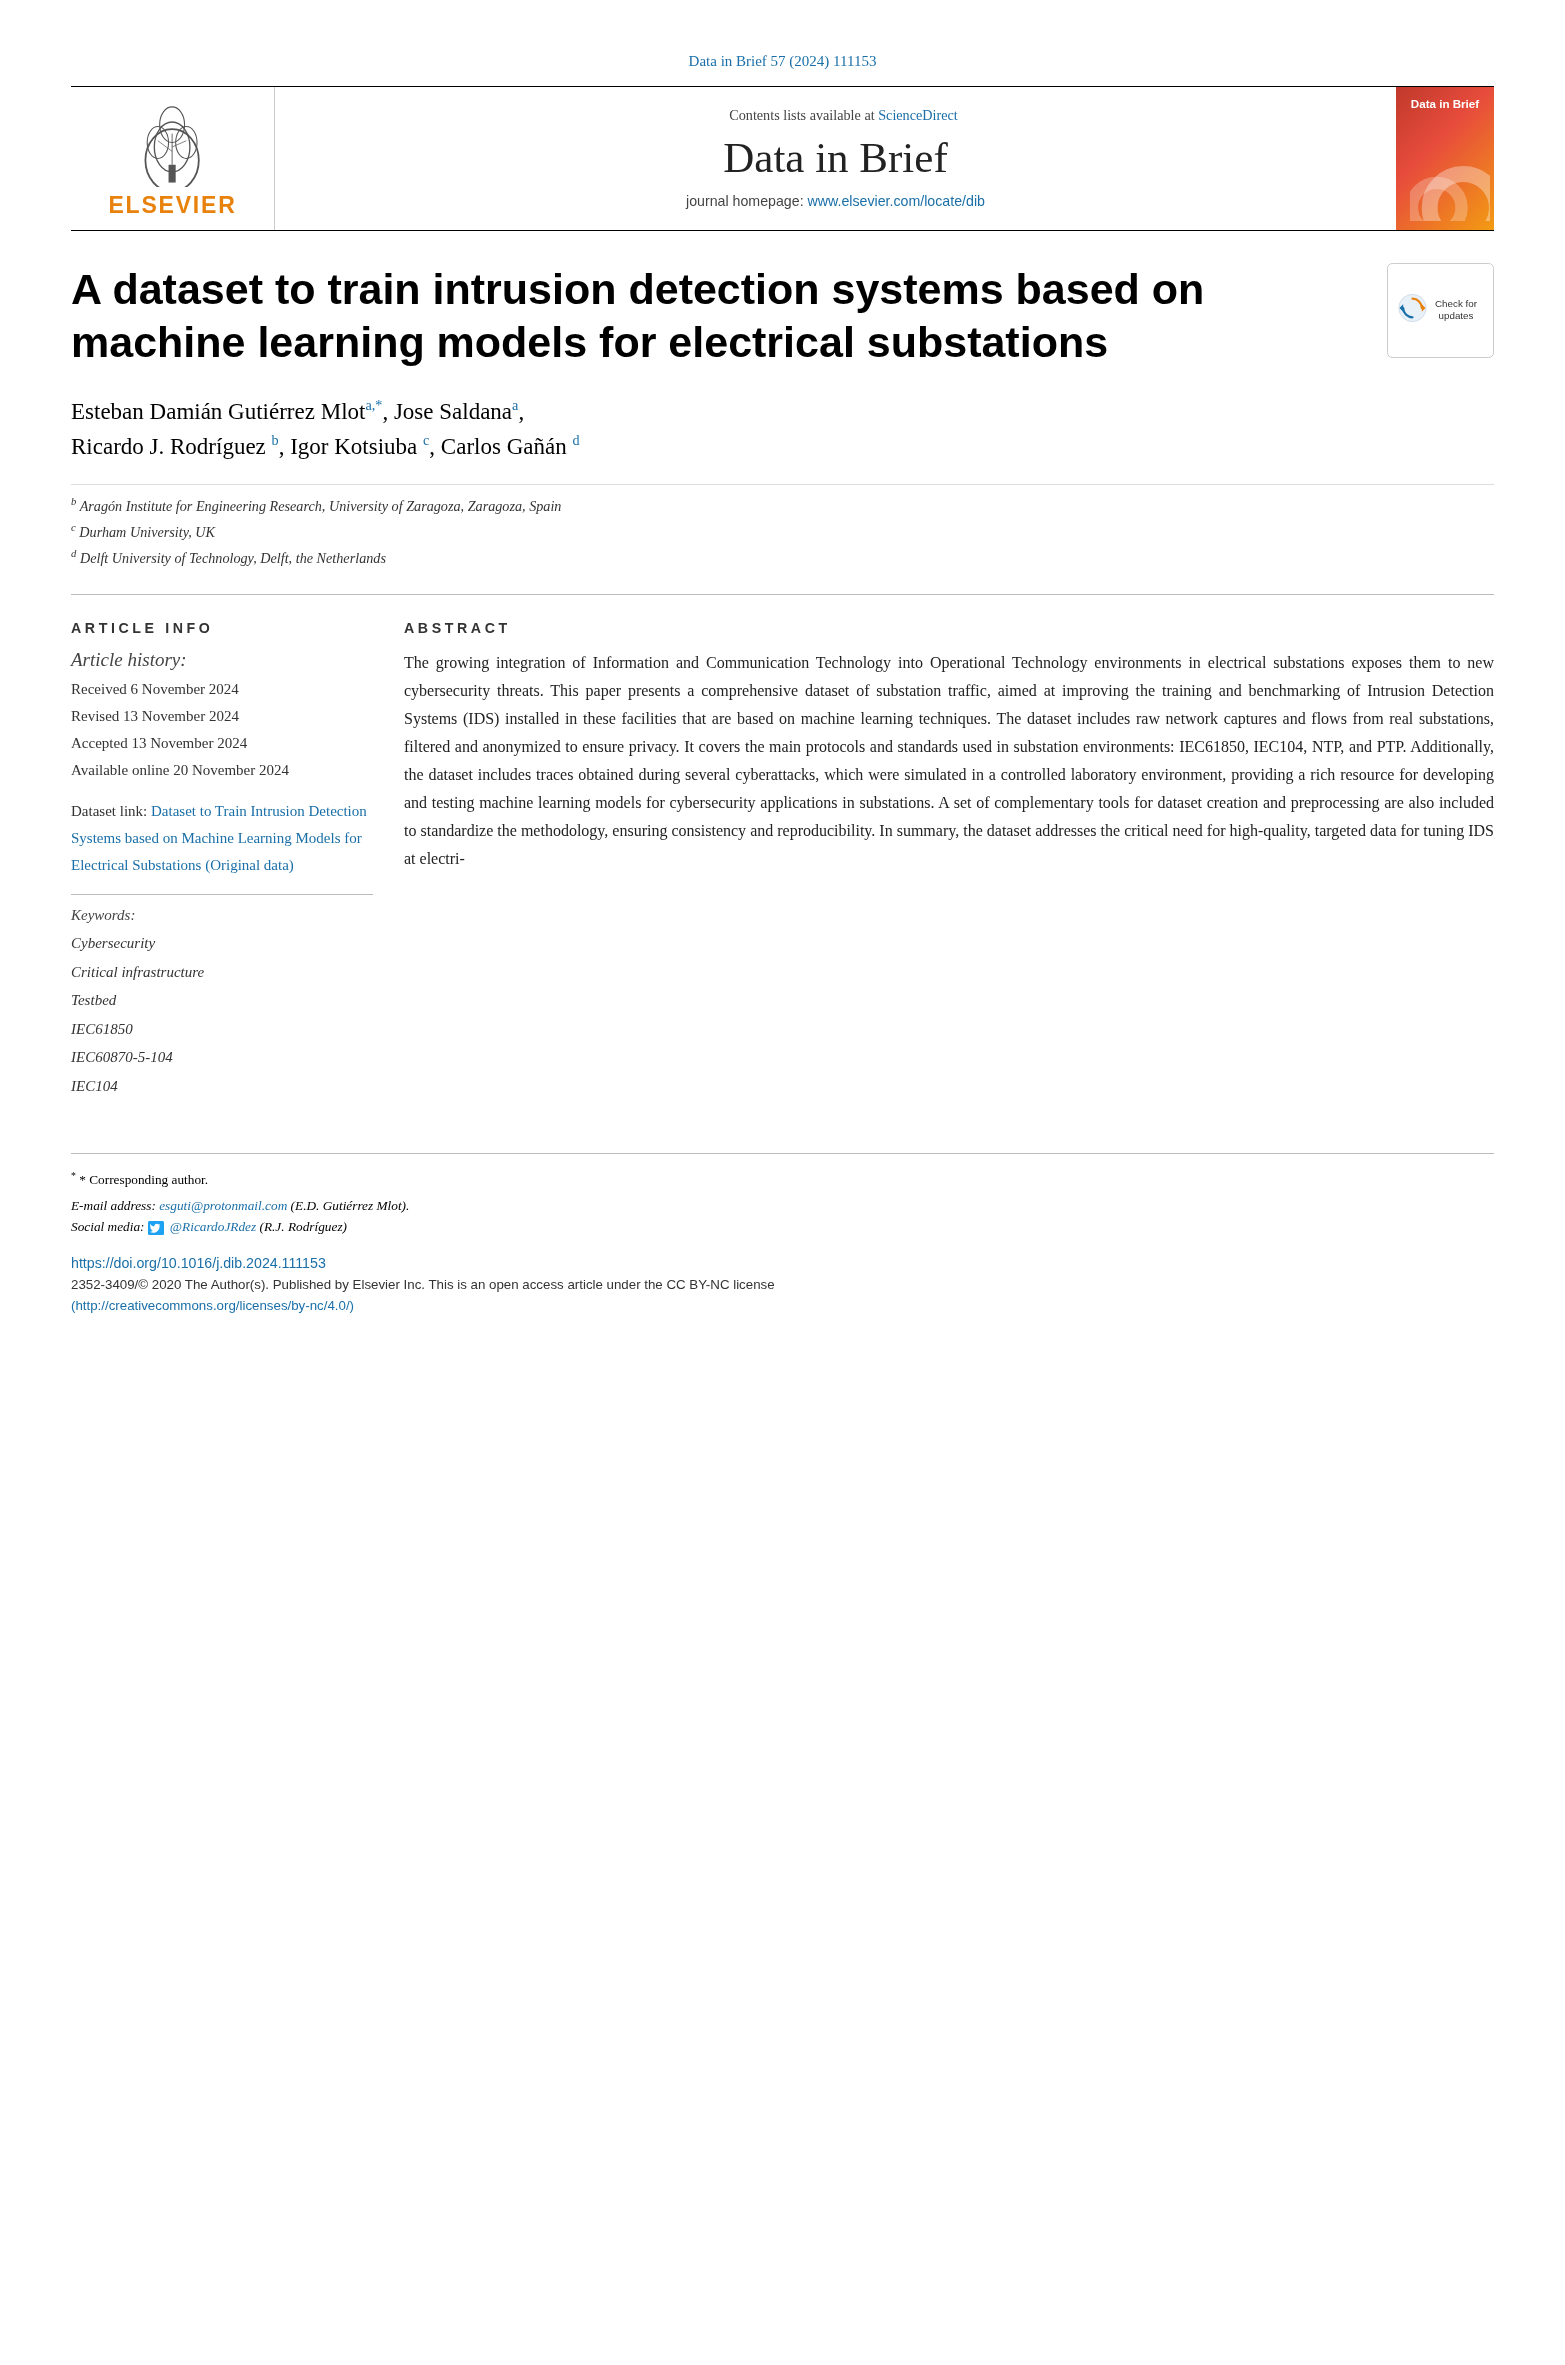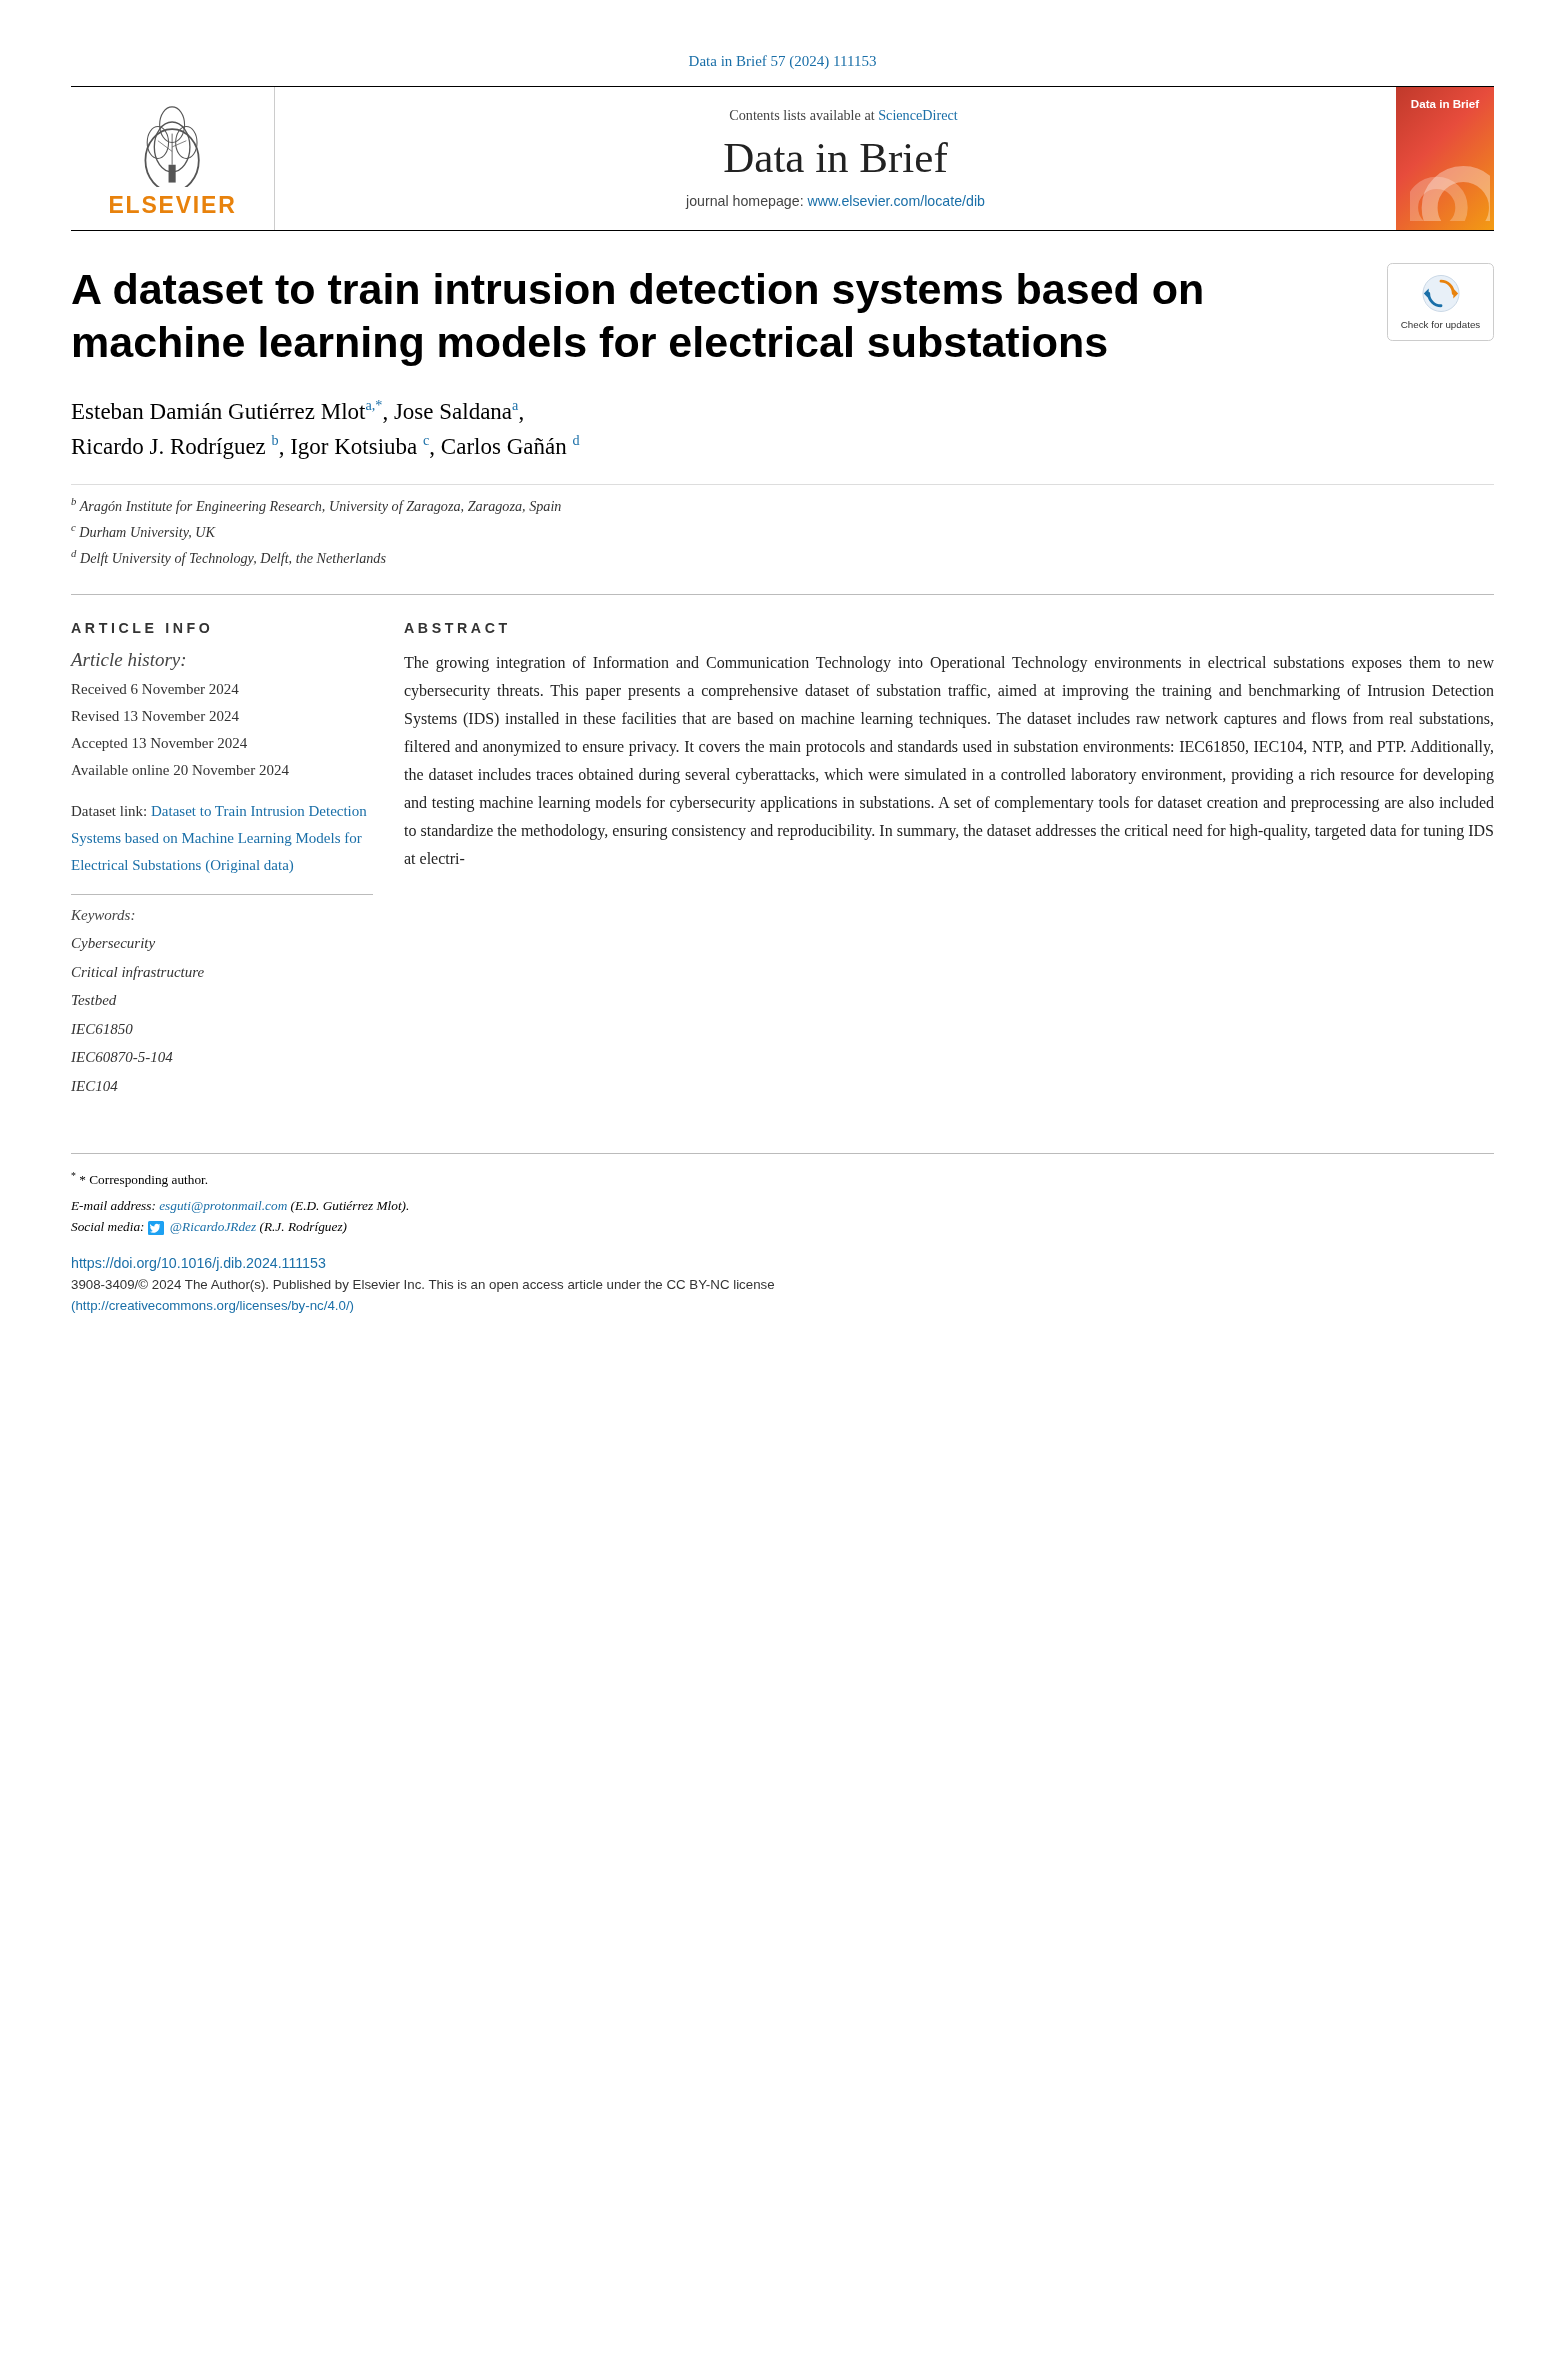--- a/index.html
+++ b/index.html
@@ -139,26 +139,26 @@
     .main-title {
       font-size: 43px;
       font-weight: bold;
       line-height: 1.25;
       font-family: Arial, sans-serif;
       flex: 1;
       padding-right: 27px;
     }
     .check-updates-box {
       width: 107px;
-      height: 78px;
+      height: 95px;
       flex-shrink: 0;
       border: 0.9px solid #ccc;
       border-radius: 5.3px;
       display: flex;
-      flex-direction: column;
+      flex-direction: row;
       align-items: center;
       justify-content: center;
       padding: 9px;
     }
     .check-updates-icon {
       width: 44px;
       height: 44px;
       margin-bottom: 5.3px;
     }
     .check-updates-label {
@@ -491,19 +491,19 @@
         </svg>
       </span>
       <a href="#">@RicardoJRdez</a>
       <span>(R.J. Rodríguez)</span></em>
     </div>
   </div>
 
   <div class="doi-footer">
     <a href="#">https://doi.org/10.1016/j.dib.2024.111153</a>
     <div class="license-text">
-      <span>3908-3409/© 2024 The Author(s). Published by Elsevier Inc. This is an open access article under the CC BY-NC license</span><br>
+      <span>2352-3409/© 2020 The Author(s). Published by Elsevier Inc. This is an open access article under the CC BY-NC license</span><br>
       <a href="#">(http://creativecommons.org/licenses/by-nc/4.0/)</a>
     </div>
   </div>
 
 </div>
 
 
 </body></html>

